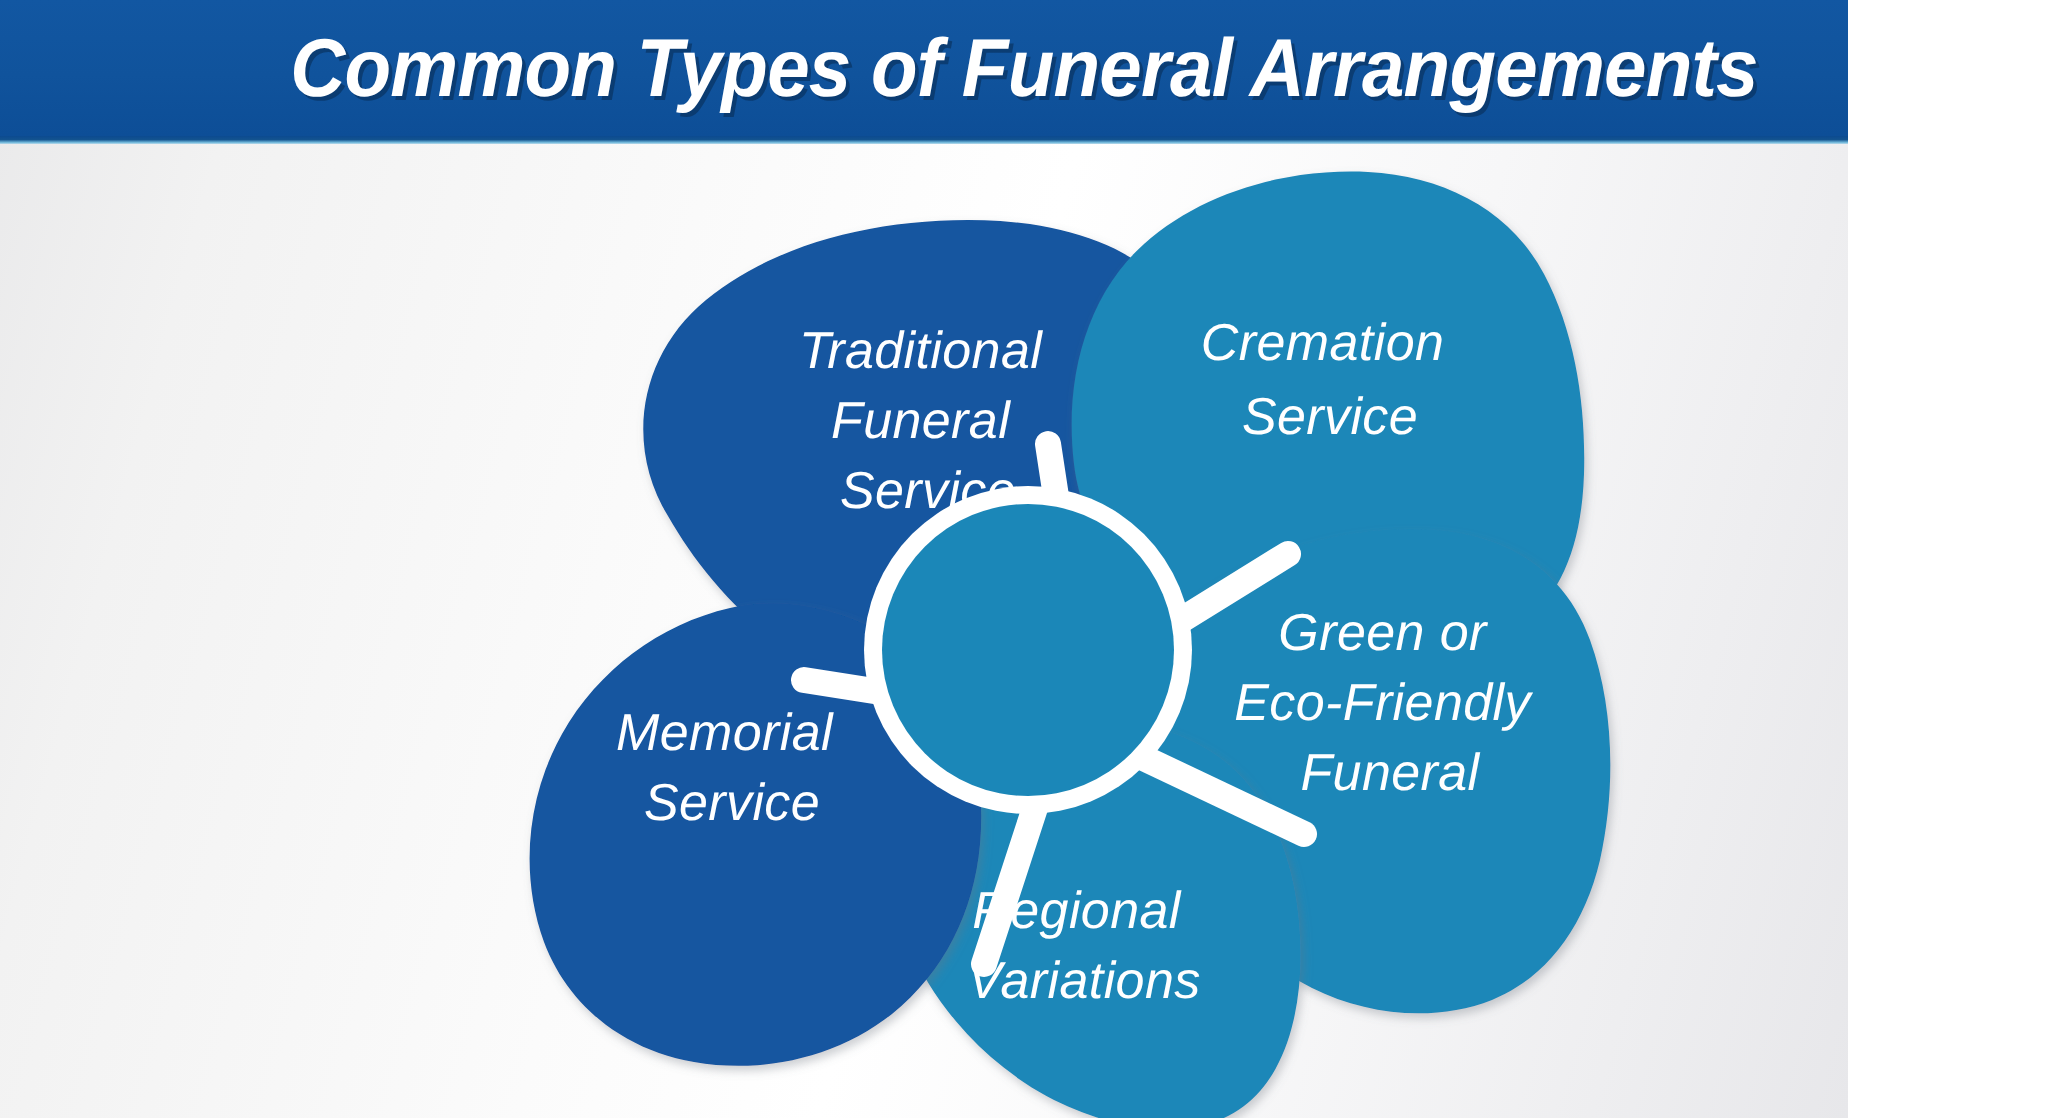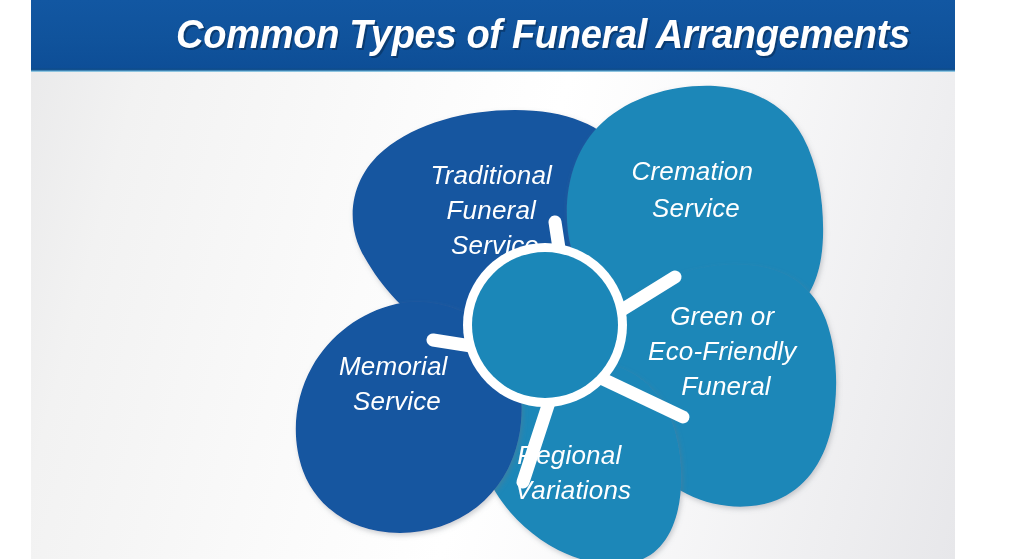--- a/index.html
+++ b/index.html
@@ -16,21 +16,20 @@
   }
 
   .infographic {
     position: relative;
     width: 924px;
     height: 559px;
     background: linear-gradient(105deg, #e9e9ea 0%, #f2f2f2 12%, #fbfbfb 38%,
                 #ffffff 52%, #f7f7f8 72%, #eeeef0 88%, #e7e7ea 100%);
     box-sizing: border-box;
     overflow: hidden;
-    margin-left: 31px;
   }
 
   
   .header-band {
     position: absolute;
     left: 0;
     top: 0;
     width: 1024px;
     height: 68px;
     background: linear-gradient(180deg, #1257a2 0%, #10539c 55%, #0d4e97 100%);

